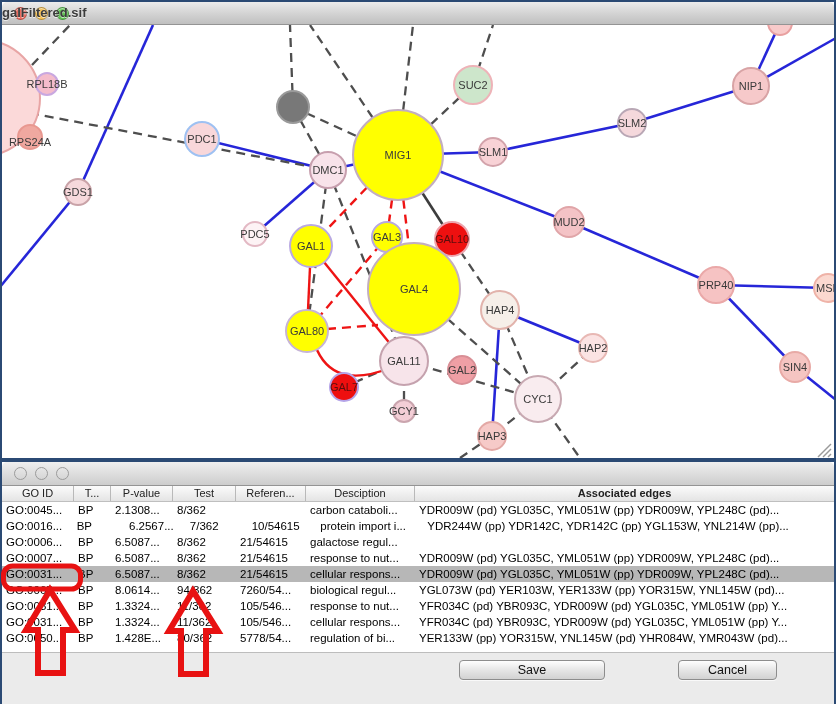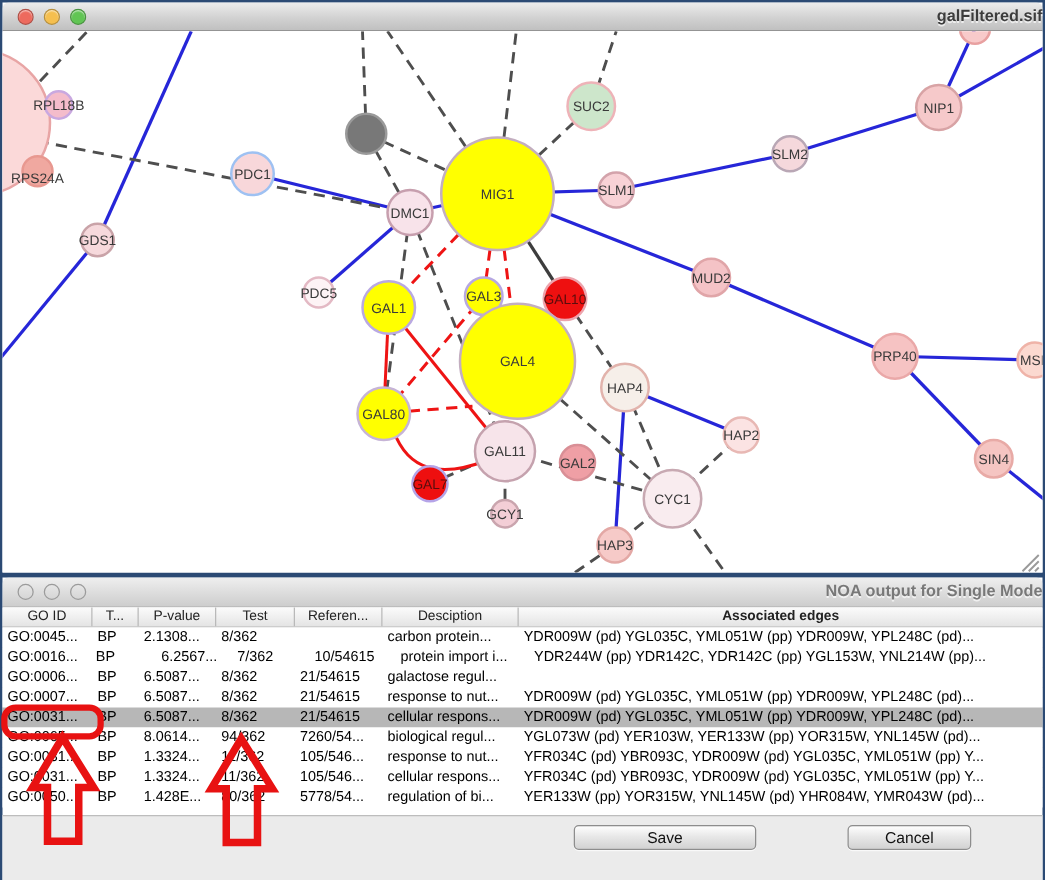--- a/index.html
+++ b/index.html
@@ -14,21 +14,21 @@
   #win-noa{top:462px;height:242px;background:#fff;}
   .titlebar{
     position:relative;height:23px;
     background:linear-gradient(#ececec,#d2d2d2 55%,#c0c0c0);
     border-bottom:1px solid #949494;
     border-radius:5px 5px 0 0;
     box-sizing:border-box;
   }
   #win-noa .titlebar{height:24px;background:linear-gradient(#efefef,#dcdcdc 55%,#cdcdcd);}
   .titletext{
-    position:absolute;left:0;right:0;top:3px;text-align:right;
+    position:absolute;left:0;right:0;top:3px;text-align:left;
     font-size:13px;font-weight:bold;color:#3c3c3c;
     text-shadow:0 1px 0 rgba(255,255,255,.65);
   }
   #win-noa .titletext{color:#787878;}
   .lights{position:absolute;left:12px;top:5px;display:flex;gap:8px;}
   .light{width:13px;height:13px;border-radius:50%;box-sizing:border-box;
     border:1px solid rgba(0,0,0,.25);
     box-shadow:inset 0 1px 1px rgba(255,255,255,.6);}
   .light.inactive{background:transparent;border:1.5px solid #9b9b9b;box-shadow:none;}
   #graph-wrap{position:absolute;left:0;top:23px;width:832px;height:433px;background:#ffffff;}
@@ -194,39 +194,38 @@
   </div>
 </div>
 
 <div class="window" id="win-noa">
   <div class="titlebar">
     <div class="lights">
       <div class="light inactive"></div>
       <div class="light inactive"></div>
       <div class="light inactive"></div>
     </div>
-    <div class="titletext">NOA output for Single Mode</div>
   </div>
   <div id="table-header">
       <div class="hcell" style="width: 72px;">GO ID</div>
       <div class="hcell" style="width: 37px;">T...</div>
       <div class="hcell" style="width: 62px;">P-value</div>
       <div class="hcell" style="width: 63px;">Test</div>
       <div class="hcell" style="width: 70px;">Referen...</div>
       <div class="hcell" style="width: 109px;">Desciption</div>
       <div class="hcell" style="width: 419px; font-weight: bold;">Associated edges</div>
     </div>
   <div id="table-body">
       <div class="trow">
         <div class="tcell" style="width: 72px;">GO:0045...</div>
         <div class="tcell" style="width: 37px;">BP</div>
         <div class="tcell" style="width: 62px;">2.1308...</div>
         <div class="tcell" style="width: 63px;">8/362</div>
         <div class="tcell" style="width: 70px; margin-top: 36px;">15/54615</div>
-        <div class="tcell" style="width: 109px;">carbon protein...</div>
+        <div class="tcell" style="width: 109px;">carbon cataboli...</div>
         <div class="tcell" style="width: 419px;">YDR009W (pd) YGL035C, YML051W (pp) YDR009W, YPL248C (pd)...</div>
       </div>
       <div class="trow">
         <div class="tcell" style="width: 72px;">GO:0016...</div>
         <div class="tcell" style="width: 37px;">BP</div>
         <div class="tcell" style="width: 62px; margin-left: 16px;">6.2567...</div>
         <div class="tcell" style="width: 63px;">7/362</div>
         <div class="tcell" style="width: 70px;">10/54615</div>
         <div class="tcell" style="width: 109px;">protein import i...</div>
         <div class="tcell" style="width: 419px;">YDR244W (pp) YDR142C, YDR142C (pp) YGL153W, YNL214W (pp)...</div>

